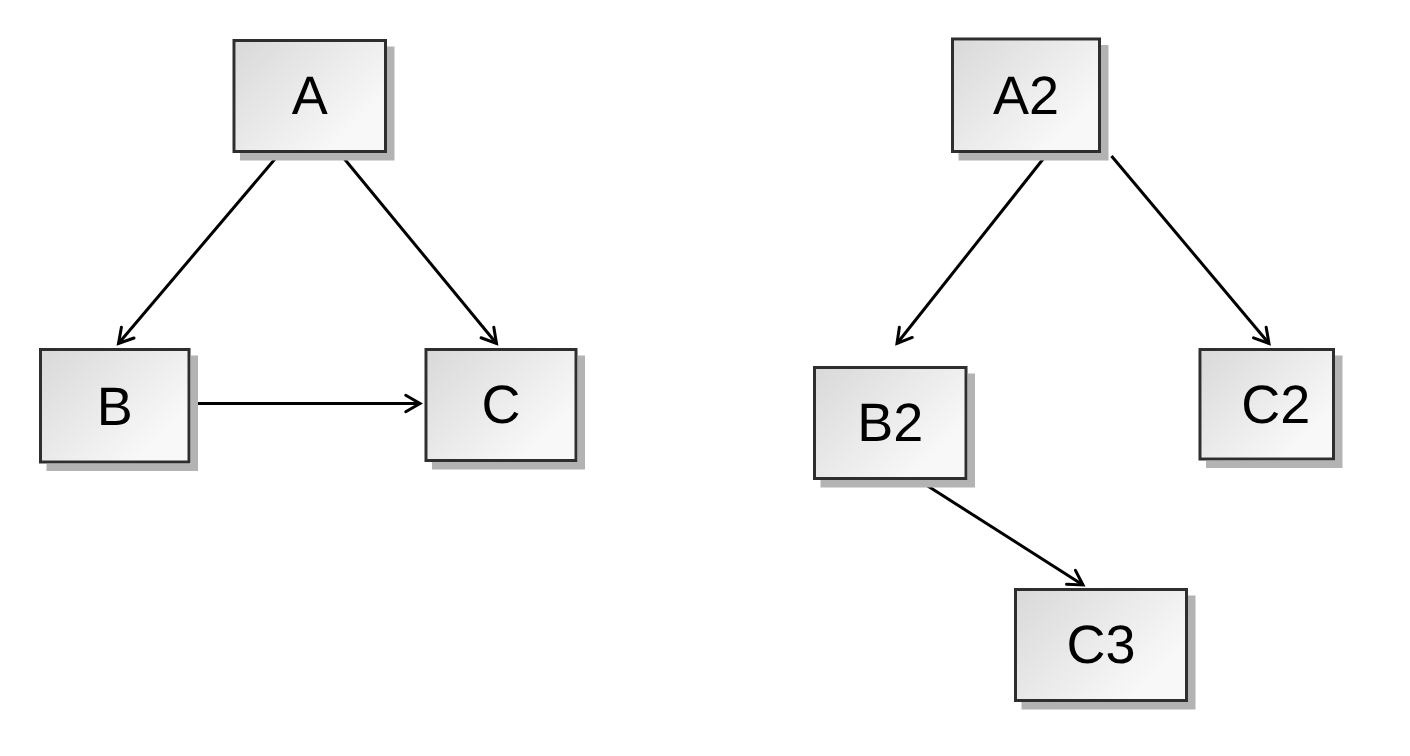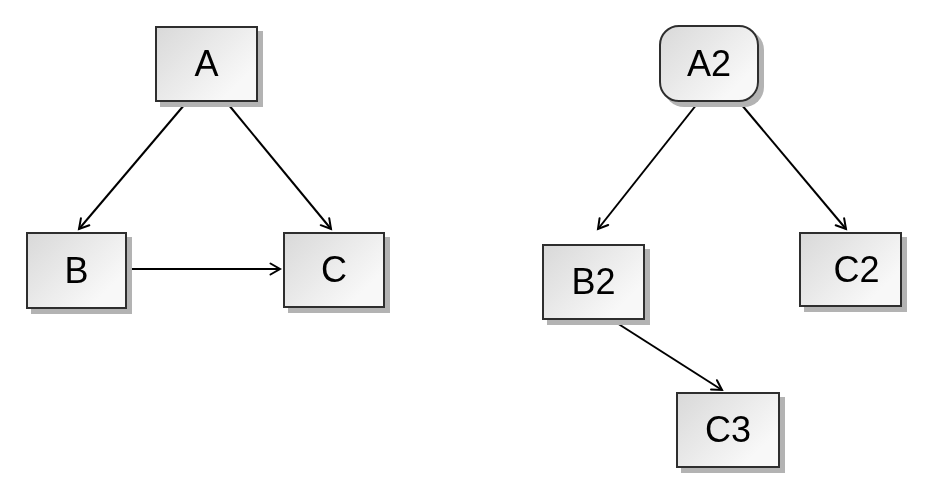--- a/index.html
+++ b/index.html
@@ -63,26 +63,26 @@
   <div id="nodes-layer">
       <div class="node" style="left: 155px; top: 26px; width: 103px; height: 76px;">
         <span class="node-label">A</span>
       </div>
       <div class="node" style="left: 26px; top: 232px; width: 101px; height: 77px;">
         <span class="node-label">B</span>
       </div>
       <div class="node" style="left: 283px; top: 232px; width: 102px; height: 76px;">
         <span class="node-label">C</span>
       </div>
-      <div class="node" style="left: 659px; top: 25px; width: 100px; height: 77px; border-radius: 20px;">
+      <div class="node" style="left: 634px; top: 25px; width: 100px; height: 77px;">
         <span class="node-label">A2</span>
       </div>
       <div class="node" style="left: 542px; top: 232px; width: 103px; height: 76px; margin-top: 12px;">
         <span class="node-label">B2</span>
       </div>
-      <div class="node" style="left: 799px; top: 232px; width: 103px; height: 75px; padding-left: 12px;">
+      <div class="node" style="left: 799px; top: 232px; width: 91px; height: 75px; padding-left: 12px;">
         <span class="node-label">C2</span>
       </div>
-      <div class="node" style="left: 676px; top: 392px; width: 104px; height: 76px;">
+      <div class="node" style="left: 676px; top: 392px; width: 116px; height: 76px;">
         <span class="node-label">C3</span>
       </div>
     </div>
 </div>
 
 </body></html>

